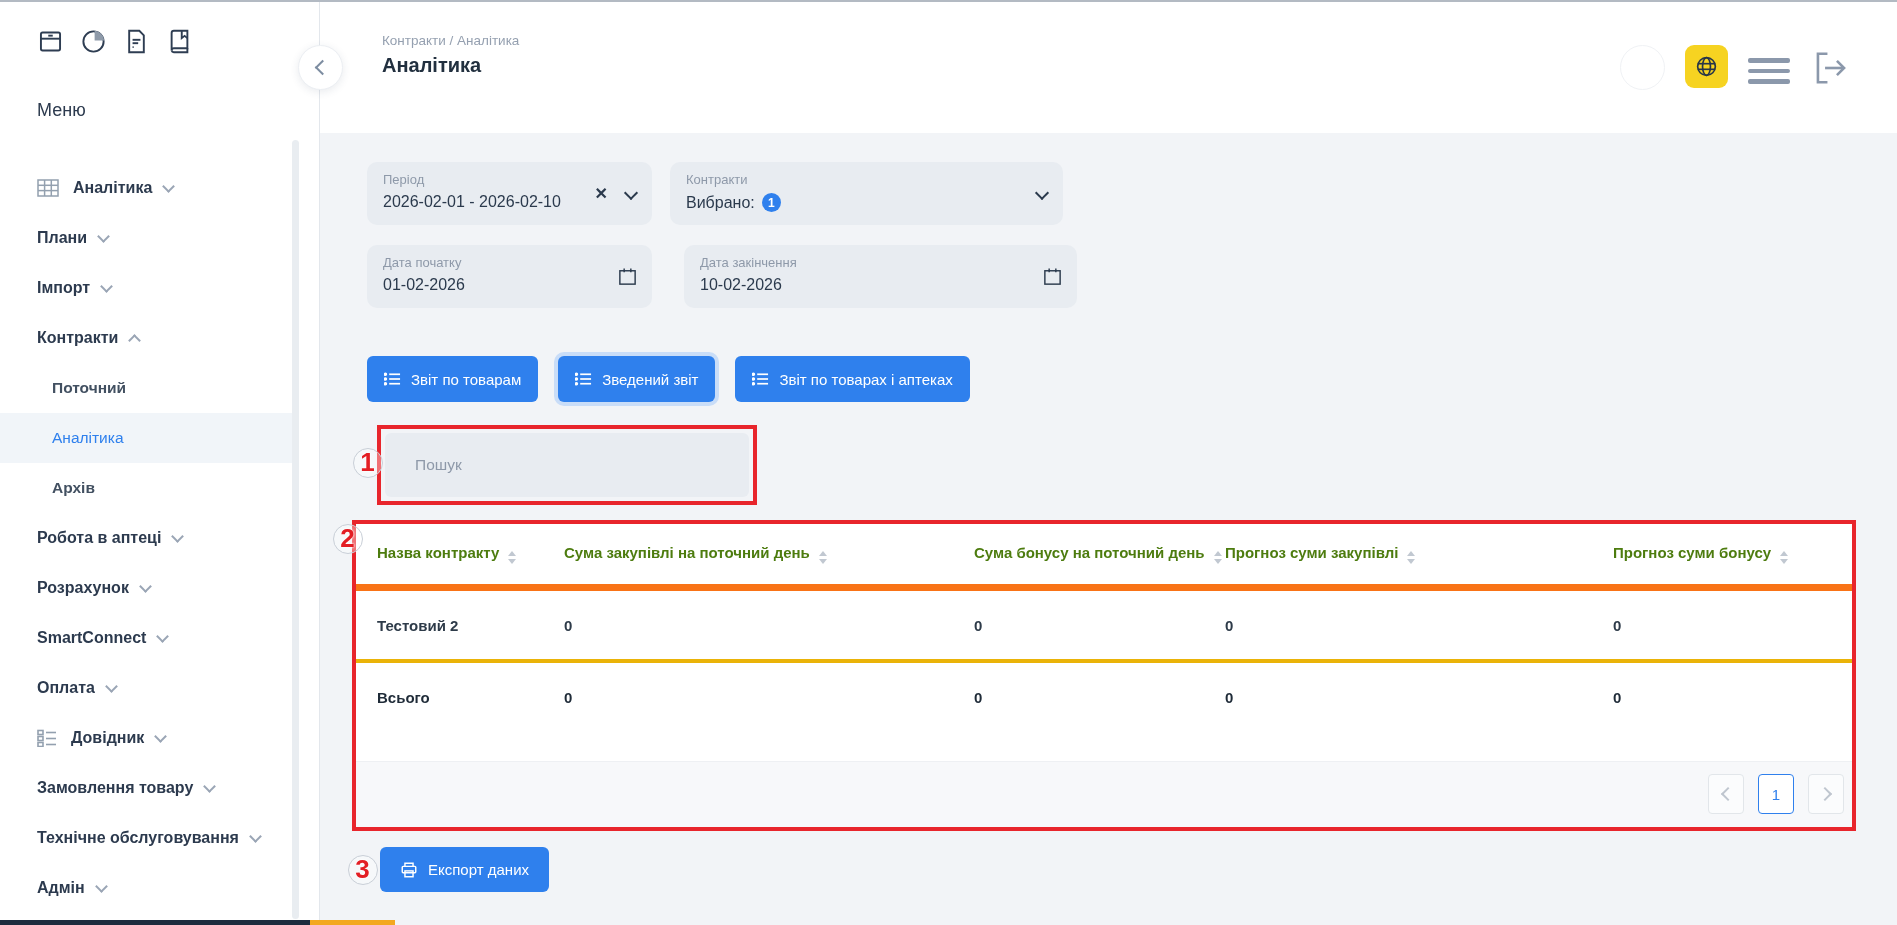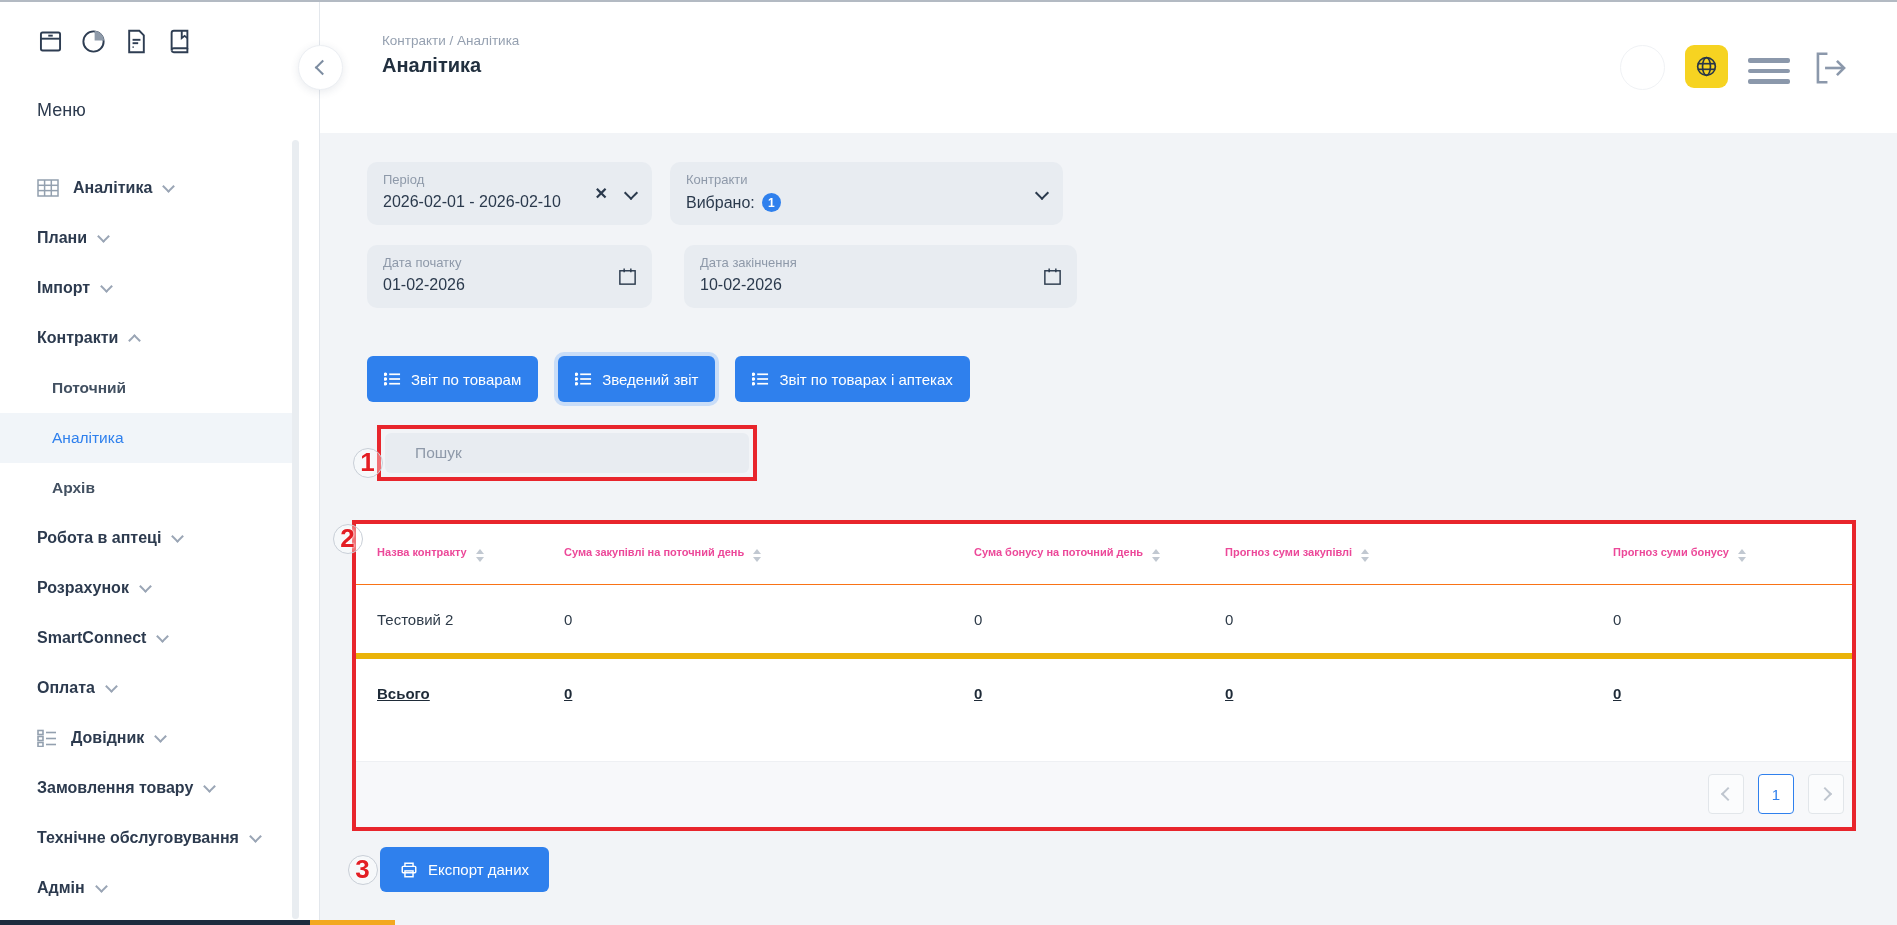--- a/index.html
+++ b/index.html
@@ -60,32 +60,32 @@
   .rbtn.active{box-shadow:0 0 0 4px #c9ddf8;}
 
   
   .redbox{position:absolute;border:4px solid #e8252c;box-sizing:border-box;}
   .ann{position:absolute;width:32px;height:32px;z-index:30;}
   .ann .circ{position:absolute;left:0;top:2px;width:28px;height:28px;border:1px solid #c9cfd7;border-radius:50%;background:rgba(255,255,255,.35);}
   .ann .digit{position:absolute;left:0;top:0;width:29px;height:32px;display:flex;align-items:center;justify-content:center;
         font-size:26px;font-weight:700;color:#e31e24;text-shadow:0 0 3px #fff,0 0 2px #fff;}
 
   
-  .box-search{left:57px;top:425px;width:380px;height:56px;padding:4px;}
+  .box-search{left:57px;top:425px;width:380px;height:80px;padding:4px;}
   .box-search input{width:100%;height:100%;box-sizing:border-box;background:#e8ecf1;border:none;border-radius:6px;
         padding:0 0 0 30px;font-size:15.5px;font-family:"Liberation Sans",sans-serif;color:#2b3a4d;outline:none;}
   .box-search input::placeholder{color:#8e99a9;}
 
   
   .box-table{left:32px;top:520px;width:1504px;height:311px;background:#fff;}
   table.grid{border-collapse:collapse;table-layout:fixed;width:1496px;}
-  table.grid th{font-size:11px;font-weight:700;color:#ec4899;text-align:left;height:60px;border-bottom:1px solid #f97316;padding:0 0 0 8px;white-space:nowrap;}
+  table.grid th{font-size:15px;font-weight:700;color:#4d7c0f;text-align:left;height:60px;border-bottom:7px solid #f97316;padding:0 0 0 8px;white-space:nowrap;}
   table.grid th.first,table.grid td.first{padding-left:21px;}
-  table.grid td{font-size:15px;color:#2e3b49;height:68px;padding:0 0 0 8px;border-bottom:6px solid #eab308;}
-  table.grid tr.total td{font-weight:700;color:#1f2b38;border-bottom:none;text-decoration:underline;}
+  table.grid td{font-size:15px;color:#2e3b49;height:68px;padding:0 0 0 8px;border-bottom:4px solid #eab308;font-weight:bold;}
+  table.grid tr.total td{font-weight:700;color:#1f2b38;border-bottom:none;}
   .sort{display:inline-flex;flex-direction:column;gap:3px;margin-left:9px;vertical-align:2px;}
   .sort .s-up{width:0;height:0;border-left:4.5px solid transparent;border-right:4.5px solid transparent;border-bottom:5.5px solid #c1c8d1;}
   .sort .s-dn{width:0;height:0;border-left:4.5px solid transparent;border-right:4.5px solid transparent;border-top:5.5px solid #c1c8d1;}
   .tbl-footer{position:absolute;left:0;right:0;bottom:0;height:65px;background:#f7f8fa;border-top:1px solid #eef0f3;}
   .pagebtn{position:absolute;top:12px;width:36px;height:40px;border-radius:4px;box-sizing:border-box;
         display:flex;align-items:center;justify-content:center;cursor:pointer;background:#fbfcfd;border:1px solid #e2e6ea;}
   .pagebtn .pchev{width:8px;height:8px;border-right:2px solid #bfc6cf;border-bottom:2px solid #bfc6cf;}
   .pagebtn .pl{transform:rotate(135deg);margin-left:3px;}
   .pagebtn .pr{transform:rotate(-45deg);margin-right:3px;}
   .pagebtn.current{background:#fff;border:1.5px solid #2f80ed;color:#2f80ed;font-size:15px;font-weight:500;}

